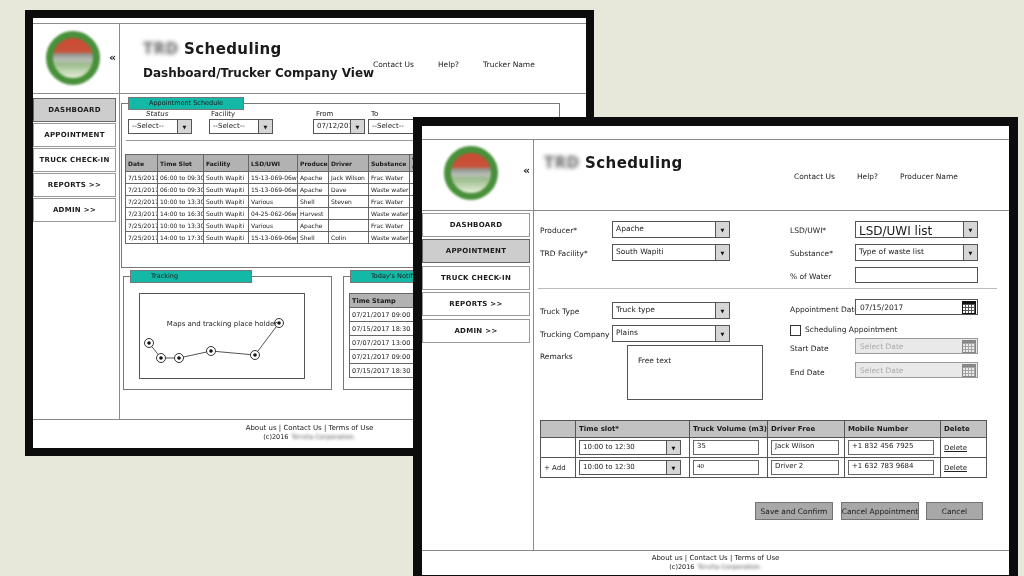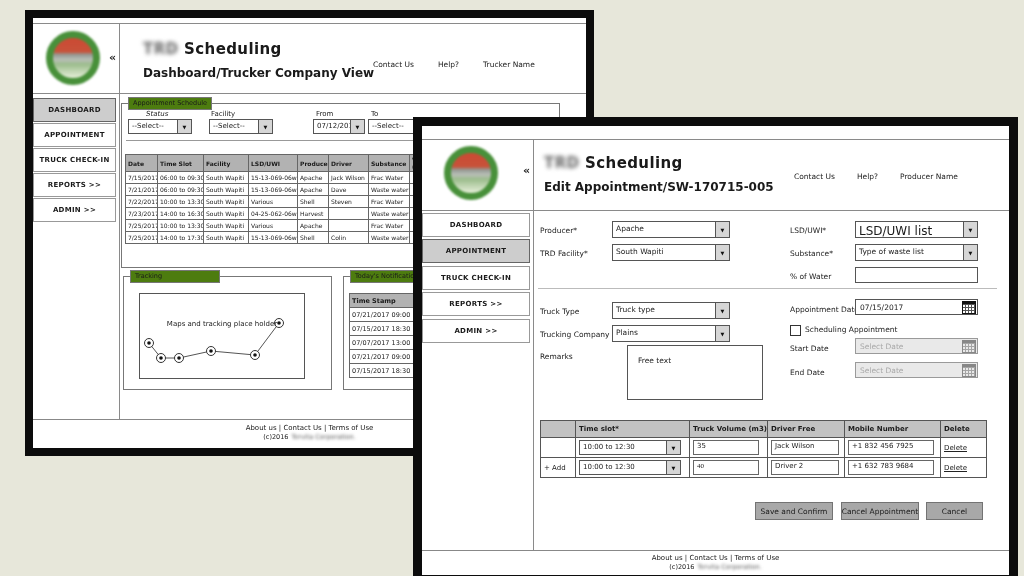--- a/index.html
+++ b/index.html
@@ -12,22 +12,22 @@
         filter:blur(1.3px);}
   .chev{position:absolute;font-size:11px;font-weight:bold;color:#222;letter-spacing:-2px;}
   .brandrow{position:absolute;font-size:15px;font-weight:bold;letter-spacing:.4px;white-space:nowrap;}
   .blurred{filter:blur(2.2px);color:#666;}
   .subttl{position:absolute;font-size:12px;font-weight:bold;white-space:nowrap;}
   .navs{position:absolute;display:flex;gap:24px;font-size:7.5px;white-space:nowrap;}
   .sidebar-item{position:absolute;left:0;right:3px;height:22px;border:1px solid #999;background:#fff;
         display:flex;align-items:center;justify-content:center;font-size:7px;font-weight:bold;letter-spacing:.3px;}
   .sidebar-item.active{background:#cdcdcd;border-color:#666;}
   .fs{position:absolute;border:1px solid #777;background:#fff;}
-  .leg{position:absolute;top:-7px;left:6px;background:#4d7c0f;border:1px solid #777;font-size:6.5px;
-       padding:0 4px;line-height:11px;white-space:nowrap;}
+  .leg{position:absolute;top:-7px;left:6px;background:#14b8a6;border:1px solid #777;font-size:6.5px;
+       padding:0 20px;line-height:11px;white-space:nowrap;}
   .lbl{position:absolute;font-size:7.5px;white-space:nowrap;}
   .lbl.sm{font-size:7px;}
   .sel{position:absolute;display:flex;border:1px solid #555;background:#fff;height:13px;}
   .sel .v{flex:1;font-size:7px;padding:2px 3px;white-space:nowrap;overflow:hidden;}
   .sel .a{width:13px;border-left:1px solid #555;background:#d6d6d6;display:flex;align-items:center;justify-content:center;font-size:5px;color:#111;}
   .datebox{position:absolute;display:flex;border:1px solid #555;background:#fff;height:14px;align-items:center;}
   .datebox .v{flex:1;font-size:7.5px;padding:0 4px;white-space:nowrap;overflow:hidden;}
   .cal{width:12px;height:11px;margin-right:1px;border:1px solid #111;flex:0 0 auto;
        background-image:linear-gradient(#111 0 2px,transparent 2px),
         repeating-linear-gradient(90deg,transparent 0 2px,#555 2px 3px),
@@ -275,21 +275,20 @@
     <div class="frameline" style="top:13px;"></div>
 
     <div class="abs" style="left:0;top:13px;width:111px;height:71px;border-right:1px solid #8a8a8a;">
       <div class="logo" style="left:22px;top:7px;"></div>
     </div>
     <div class="chev" style="left:101px;top:38px;">«</div>
     <div class="brandrow" style="left:122px;top:28px;">
       <span class="blurred">TRD</span>
       <span>Scheduling</span>
     </div>
-    <div class="subttl" style="left:122px;top:54px;">Edit Appointment/SW-170715-005</div>
     <div class="navs" style="left:372px;top:46px;gap:22px;">
       <span>Contact Us</span>
       <span>Help?</span>
       <span>Producer Name</span>
     </div>
     <div class="frameline" style="top:84px;"></div>
 
     <div class="abs" style="left:0;top:84px;width:111px;bottom:24px;border-right:1px solid #8a8a8a;">
       <div class="sidebar-item" style="top:3px;">DASHBOARD</div>
       <div class="sidebar-item active" style="top:29px;">APPOINTMENT</div>

